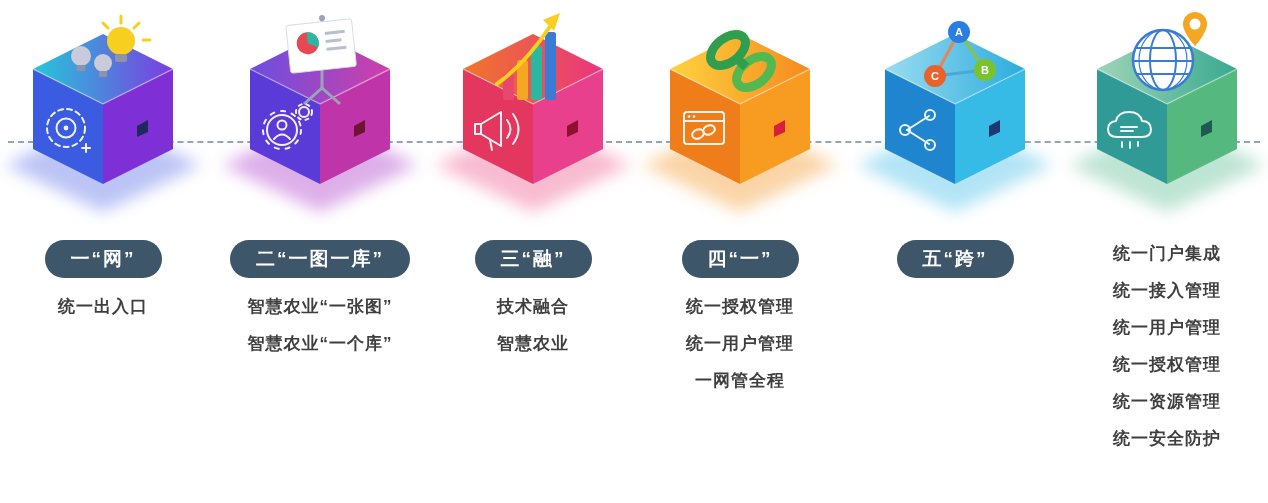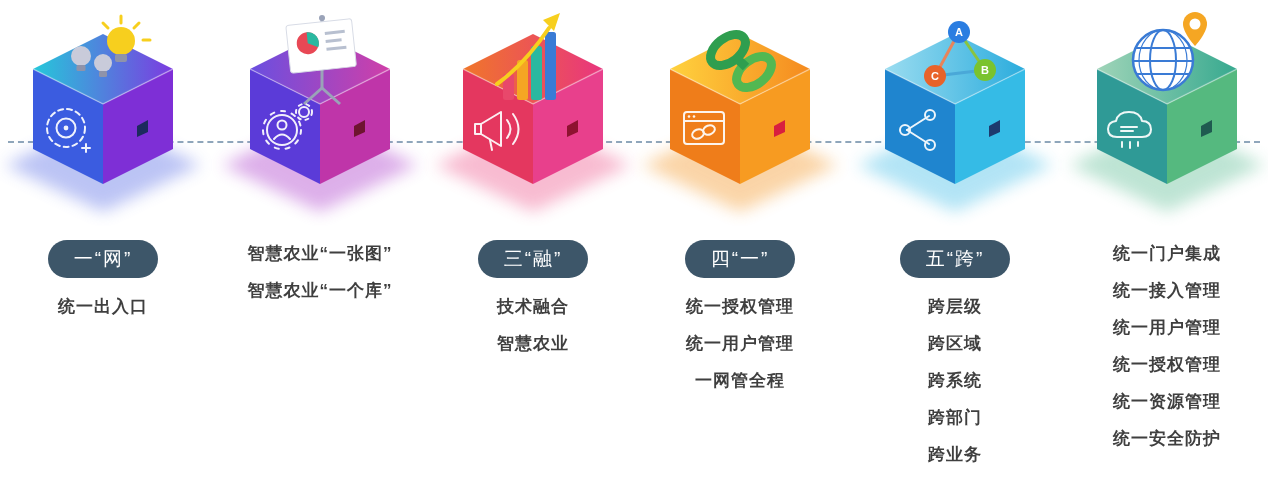--- a/index.html
+++ b/index.html
@@ -2,21 +2,21 @@
 <html><head>
 <meta charset="utf-8">
 <style>
   html,body{margin:0;padding:0;background:#ffffff;}
   body{font-family:"Liberation Sans","DejaVu Sans",sans-serif;}
   .canvas{position:relative;width:1268px;height:503px;background:#ffffff;overflow:hidden;}
   .connector{position:absolute;top:141px;left:8px;width:1252px;height:0;border-top:2px dashed #8fa6bb;z-index:0;}
   .col{position:absolute;top:0;width:220px;text-align:center;z-index:1;}
   .cube{display:block;margin:0 auto;overflow:visible;}
   .pill{display:inline-block;margin-top:15px;padding:6px 26px;background:#3d5669;border-radius:22px;
-        color:#ffffff;font-size:19px;font-weight:normal;letter-spacing:2px;white-space:nowrap;}
+        color:#ffffff;font-size:19px;font-weight:bold;letter-spacing:2px;white-space:nowrap;}
   .items{margin-top:10px;}
   .item{font-size:17px;line-height:37px;color:#3f3f3f;font-weight:600;letter-spacing:1px;white-space:nowrap;}
   .fi{stroke:#ffffff;fill:none;stroke-width:2;opacity:.92;stroke-linecap:round;stroke-linejoin:round;}
   .node-label{fill:#ffffff;font-size:11px;font-weight:bold;text-anchor:middle;font-family:"Liberation Sans",sans-serif;}
 </style>
 </head>
 <body>
 
 <div class="canvas">
 
@@ -100,20 +100,21 @@
       </g>
       <g class="fi">
         <circle cx="62" cy="130" r="15"></circle>
         <circle cx="62" cy="130" r="19" stroke-dasharray="4 7"></circle>
         <circle cx="62" cy="125" r="4.5"></circle>
         <path d="M54,139 q8,-9 16,0"></path>
         <circle cx="84" cy="112" r="5"></circle>
         <circle cx="84" cy="112" r="8" stroke-dasharray="3 5"></circle>
       </g>
     </svg>
+    <div class="pill">二“一图一库”</div>
     <div class="items">
       <div class="item">智慧农业“一张图”</div>
       <div class="item">智慧农业“一个库”</div>
     </div>
   </div>
 
   <div class="col" style="left:423px">
     <svg class="cube" width="200" height="225" viewBox="0 0 200 225">
       <defs>
         <linearGradient id="g2" x1="0" y1="0" x2="1" y2="0">
@@ -222,27 +223,20 @@
       </g>
       <g class="fi">
         <line x1="52" y1="130" x2="74" y2="116"></line>
         <line x1="52" y1="130" x2="74" y2="144"></line>
         <circle cx="50" cy="130" r="5"></circle>
         <circle cx="75" cy="115" r="5"></circle>
         <circle cx="75" cy="145" r="5"></circle>
       </g>
     </svg>
     <div class="pill">五“跨”</div>
-    <div class="items">
-      <div class="item">跨层级</div>
-      <div class="item">跨区域</div>
-      <div class="item">跨系统</div>
-      <div class="item">跨部门</div>
-      <div class="item">跨业务</div>
-    </div>
   </div>
 
   <div class="col" style="left:1057px">
     <svg class="cube" width="200" height="225" viewBox="0 0 200 225">
       <defs>
         <linearGradient id="g5" x1="0" y1="0" x2="1" y2="0">
           <stop offset="0" stop-color="#9fd4b8"></stop>
           <stop offset="1" stop-color="#37a98f"></stop>
         </linearGradient>
         <filter id="b5" x="-40%" y="-40%" width="180%" height="180%">

